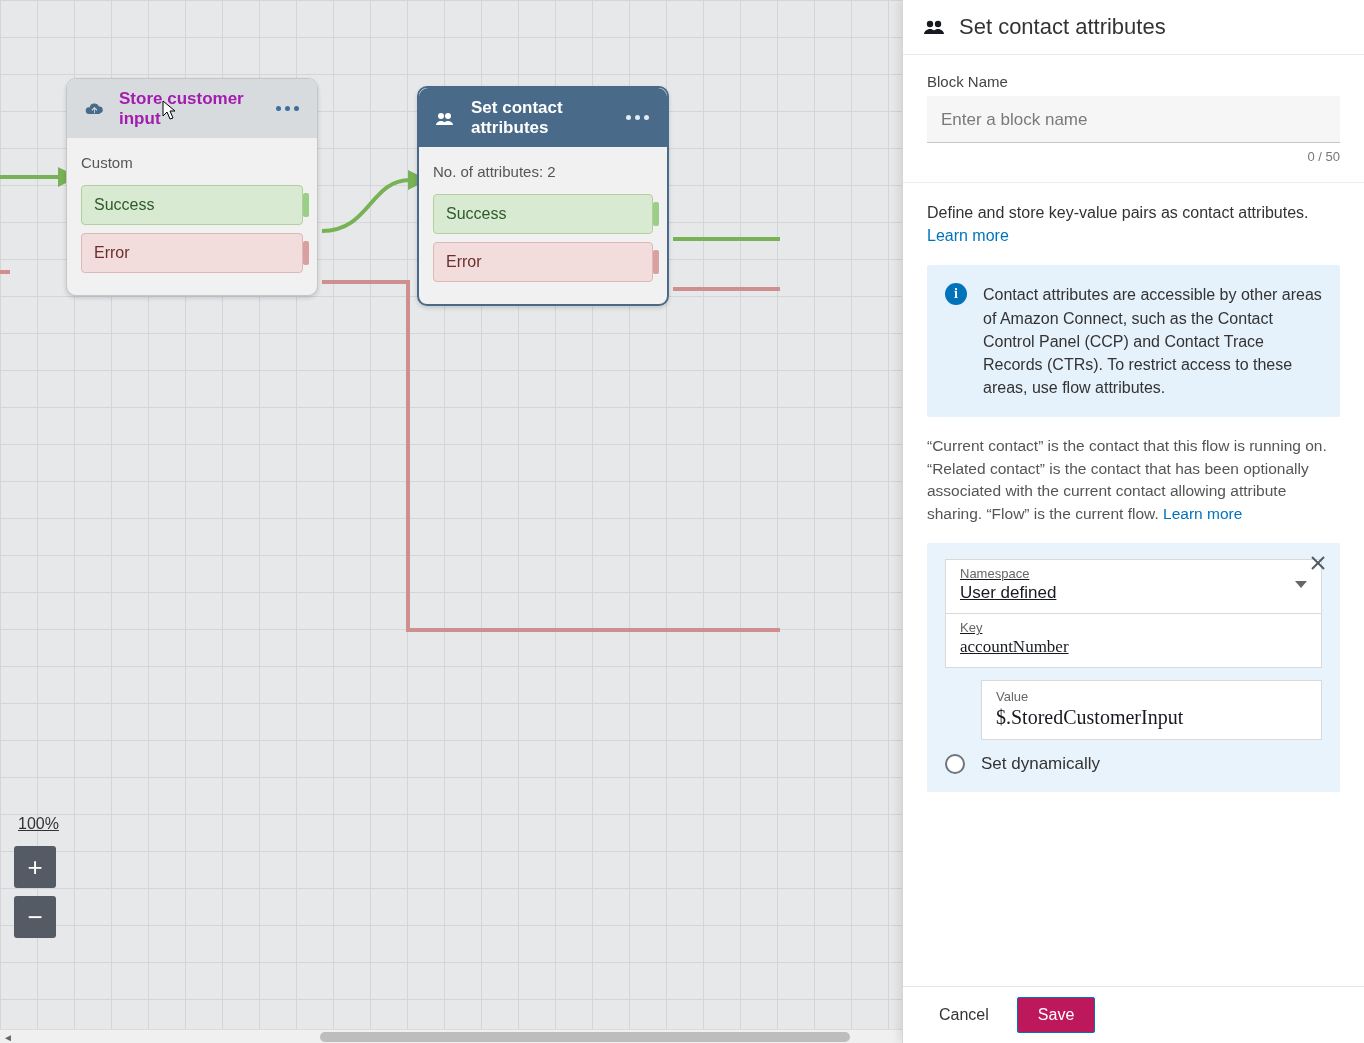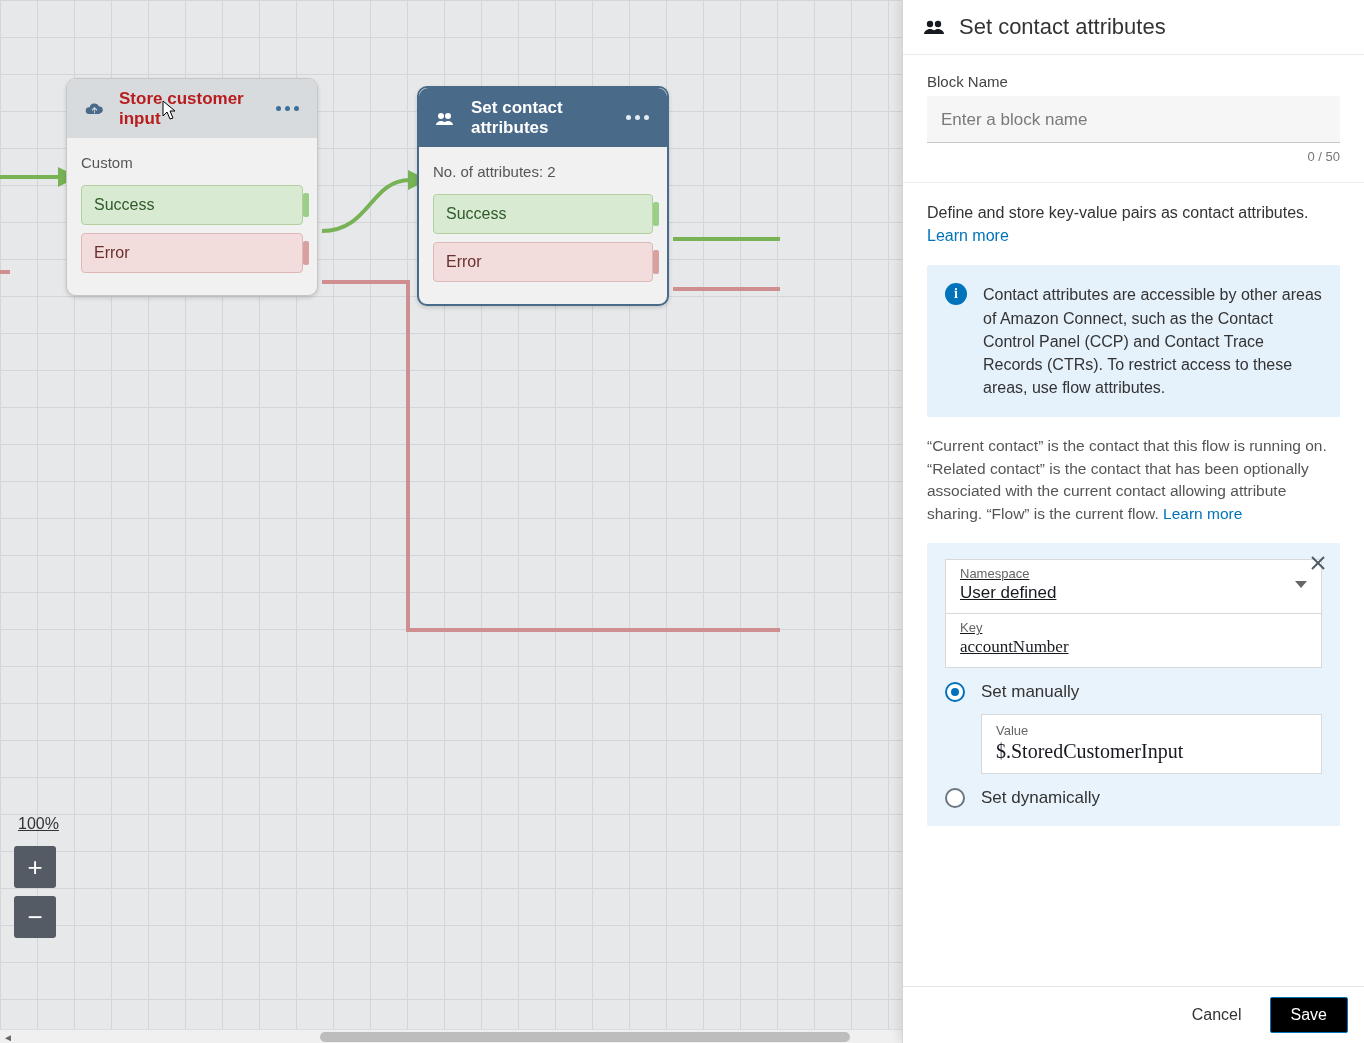--- a/index.html
+++ b/index.html
@@ -38,21 +38,21 @@
     background: #f1f1f1;
     box-shadow: 0 2px 4px rgba(0,0,0,0.15);
     overflow: visible;
   }
   .node.selected { border: 2px solid #4a6a8a; }
   .node-header {
     display: flex; align-items: center;
     padding: 10px 14px;
     border-radius: 9px 9px 0 0;
   }
-  .node-header.light { background: #d7dbde; color: #b91c1c; }
+  .node-header.light { background: #d7dbde; color: #a21caf; }
   .node-header.dark  { background: #4a6a8a; color: #fff; }
   .node-header .icon-slot {
     width: 26px; height: 26px; margin-right: 12px; display:flex; align-items:center; justify-content:center;
   }
   .node-header .title { font-weight: 700; font-size: 17px; line-height: 1.15; flex: 1; }
   .node-header .menu-dots {
     display:flex; gap:4px; cursor:pointer; padding:4px;
   }
   .node-header .menu-dots span { width:5px; height:5px; border-radius:50%; }
   .node-header.light .menu-dots span { background:#3b6f9c; }
@@ -174,25 +174,25 @@
   .radio-row .radio.checked { border-color:#0073bb; }
   .radio-row .radio.checked::after { content:""; position:absolute; inset:4px; border-radius:50%; background:#0073bb; }
   .radio-row .radio-label { font-size:17px; color:#333; }
 
   .value-box { background:#fff; border:1px solid #d9d9d9; padding:8px 14px 10px; margin:12px 0 4px 36px; }
   .value-box .mini { font-size:13px; color:#666; }
   .value-box .val  { font-family:"Times New Roman", serif; font-size:20px; margin-top:2px; }
 
   
   .panel-footer {
-    border-top:1px solid #e4e4e4; padding:10px 16px; display:flex; justify-content:flex-end; gap:8px;
+    border-top:1px solid #e4e4e4; padding:10px 16px; display:flex; gap:8px;
   }
   .btn { font-size:16px; padding:8px 20px; border-radius:2px; cursor:pointer; }
   .btn-cancel { background:#fff; border:none; color:#333; }
-  .btn-save   { background:#000000; border:1px solid #0073bb; color:#fff; }
+  .btn-save   { background:#be185d; border:1px solid #0073bb; color:#fff; }
 
   
   .panel-body::-webkit-scrollbar { width:12px; }
   .panel-body::-webkit-scrollbar-thumb { background:#c0c0c0; border-radius:6px; }
   .panel-body::-webkit-scrollbar-track { background:#f1f1f1; }
 
   .cursor-ptr {
     position:absolute; width:16px; height:22px; pointer-events:none; z-index:50;
   }
 </style>
@@ -344,24 +344,20 @@
           <div class="mini">Namespace</div>
           <div class="val">User defined</div>
         </div>
         <span class="caret"></span>
       </div>
       <div class="field">
         <div class="mini">Key</div>
         <div class="val mono">accountNumber</div>
       </div>
 
-      <div class="radio-row">
-        <span class="radio checked"></span>
-        <span class="radio-label">Set manually</span>
-      </div>
 
       <div class="value-box">
         <div class="mini">Value</div>
         <div class="val">$.StoredCustomerInput</div>
       </div>
 
       <div class="radio-row">
         <span class="radio"></span>
         <span class="radio-label">Set dynamically</span>
       </div>

